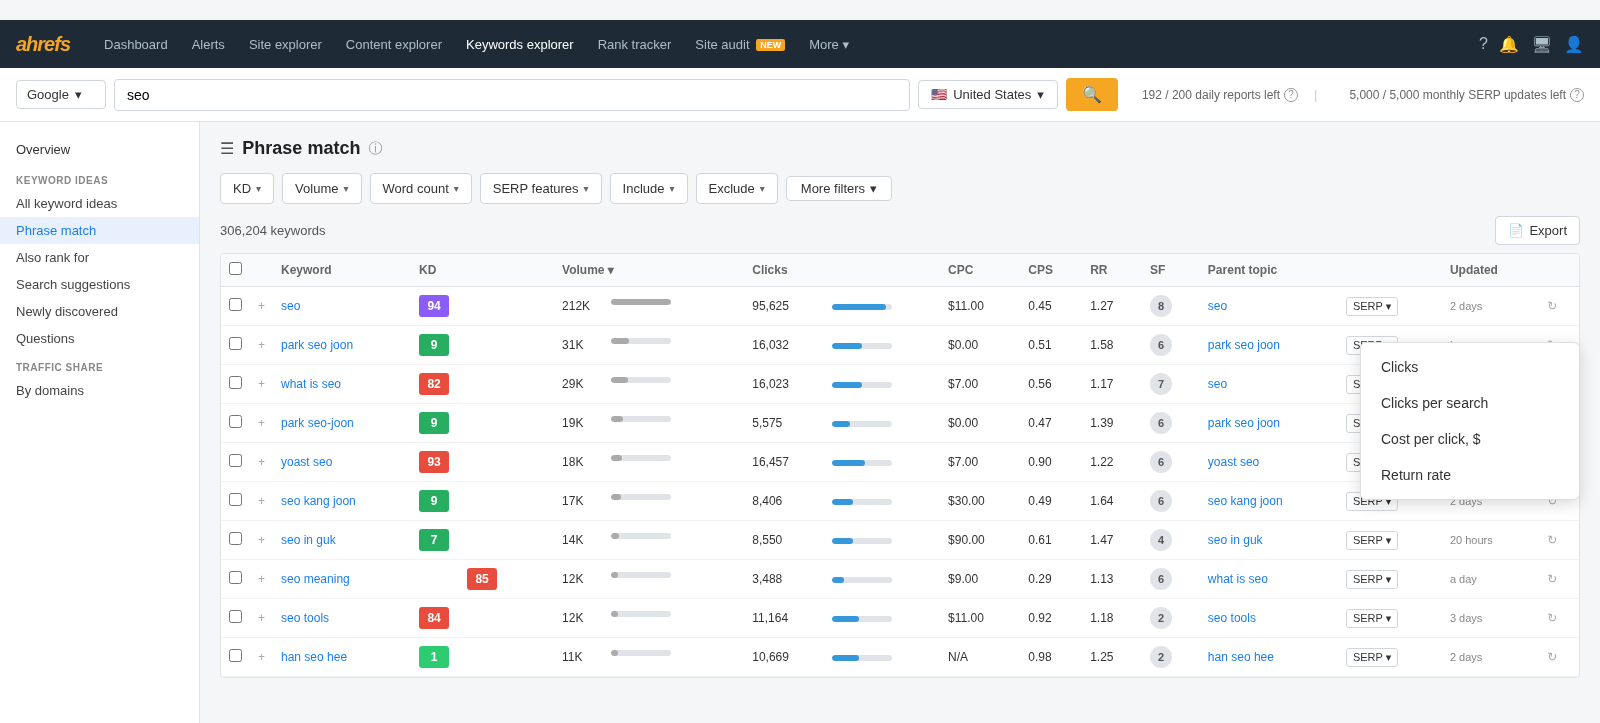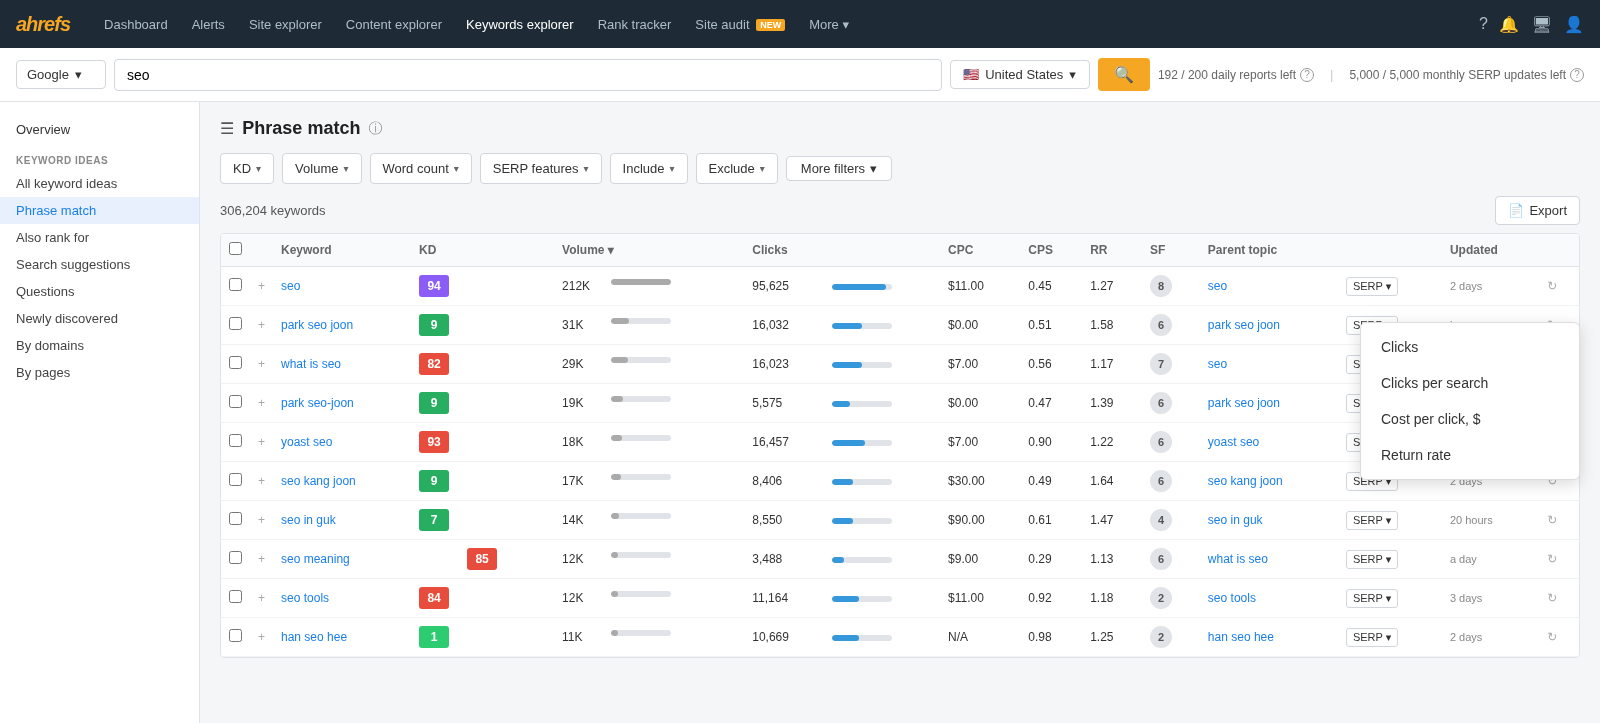--- a/index.html
+++ b/index.html
@@ -1,34 +1,34 @@
 <!DOCTYPE html>
 <html><head>
   <meta charset="utf-8">
   <style>
     * { box-sizing: border-box; margin: 0; padding: 0; }
     body { font-family: -apple-system, BlinkMacSystemFont, 'Segoe UI', Arial, sans-serif; font-size: 13px; background: #f5f6f7; color: #333; }
 
     
-    .top-nav { background: #1e2a35; display: flex; align-items: center; padding: 0 16px; height: 48px; }
+    .top-nav { background: #1e2a35; display: flex; align-items: center; padding: 0 16px; height: 48px; margin-top: 20px; }
     .nav-logo { color: #f5a623; font-weight: 900; font-size: 20px; font-style: italic; margin-right: 24px; letter-spacing: -1px; }
     .nav-links { display: flex; gap: 4px; flex: 1; }
     .nav-link { color: #adbecb; font-size: 13px; padding: 6px 10px; cursor: pointer; border-radius: 3px; white-space: nowrap; }
     .nav-link.active { color: #fff; font-weight: 400; }
     .nav-new-badge { background: #f5a623; color: #fff; font-size: 9px; font-weight: 700; padding: 1px 4px; border-radius: 2px; margin-left: 3px; vertical-align: middle; }
     .nav-more { color: #adbecb; font-size: 13px; padding: 6px 10px; cursor: pointer; display: flex; align-items: center; gap: 4px; }
     .nav-icons { display: flex; gap: 12px; align-items: center; color: #adbecb; }
 
     
     .search-bar { background: #fff; border-bottom: 1px solid #e0e4e8; padding: 10px 16px; display: flex; align-items: center; gap: 8px; }
     .search-engine-select { display: flex; align-items: center; gap: 6px; border: 1px solid #d0d6dc; border-radius: 4px; padding: 6px 10px; cursor: pointer; background: #fff; font-size: 13px; min-width: 90px; }
     .search-input { flex: 1; border: 1px solid #d0d6dc; border-radius: 4px; padding: 7px 12px; font-size: 14px; outline: none; }
     .country-select { display: flex; align-items: center; gap: 6px; border: 1px solid #d0d6dc; border-radius: 4px; padding: 6px 12px; cursor: pointer; background: #fff; font-size: 13px; min-width: 140px; }
     .search-btn { background: #f5a623; border: none; border-radius: 4px; padding: 7px 16px; cursor: pointer; color: #fff; font-size: 16px; display: flex; align-items: center; }
-    .search-meta { font-size: 12px; color: #666; margin-left: 0; display: flex; align-items: center; gap: 4px; }
+    .search-meta { font-size: 12px; color: #666; margin-left: 16px; display: flex; align-items: center; gap: 4px; }
     .search-meta-sep { margin: 0 8px; color: #ccc; }
     .question-mark { display: inline-flex; align-items: center; justify-content: center; width: 14px; height: 14px; border-radius: 50%; border: 1px solid #999; color: #999; font-size: 10px; cursor: pointer; }
 
     
     .layout { display: flex; height: calc(100vh - 96px); overflow: hidden; }
 
     
     .sidebar { width: 200px; background: #fff; border-right: 1px solid #e0e4e8; overflow-y: auto; padding: 12px 0; flex-shrink: 0; }
     .sidebar-overview { padding: 8px 16px; font-size: 13px; color: #333; cursor: pointer; }
     .sidebar-section-title { padding: 10px 16px 4px; font-size: 10px; font-weight: 700; color: #888; letter-spacing: 0.5px; text-transform: uppercase; }
@@ -127,24 +127,24 @@
 
 <div class="layout">
 
   <aside class="sidebar">
     <div class="sidebar-overview">Overview</div>
     <div class="sidebar-section-title">KEYWORD IDEAS</div>
     <div class="sidebar-item">All keyword ideas</div>
     <div class="sidebar-item active">Phrase match</div>
     <div class="sidebar-item">Also rank for</div>
     <div class="sidebar-item">Search suggestions</div>
+    <div class="sidebar-item">Newly discovered</div>
     <div class="sidebar-item">Questions</div>
-    <div class="sidebar-item">Newly discovered</div>
+    <div class="sidebar-section-title">TRAFFIC SHARE</div>
     <div class="sidebar-item">By domains</div>
-    <div class="sidebar-item">By pages</div>
   </aside>
 
   <main class="main">
 
     <div class="page-title-row">
       <span class="hamburger">☰</span>
       <span class="page-title">Phrase match</span>
       <span class="help-icon">ⓘ</span>
     </div>
 

